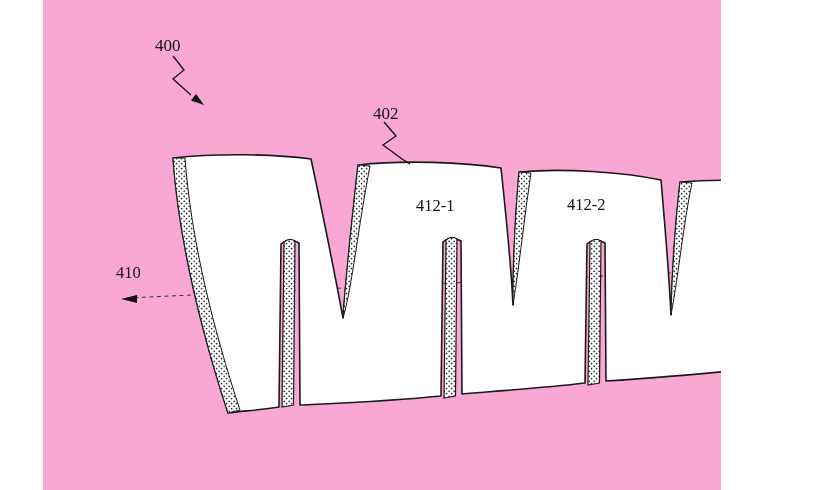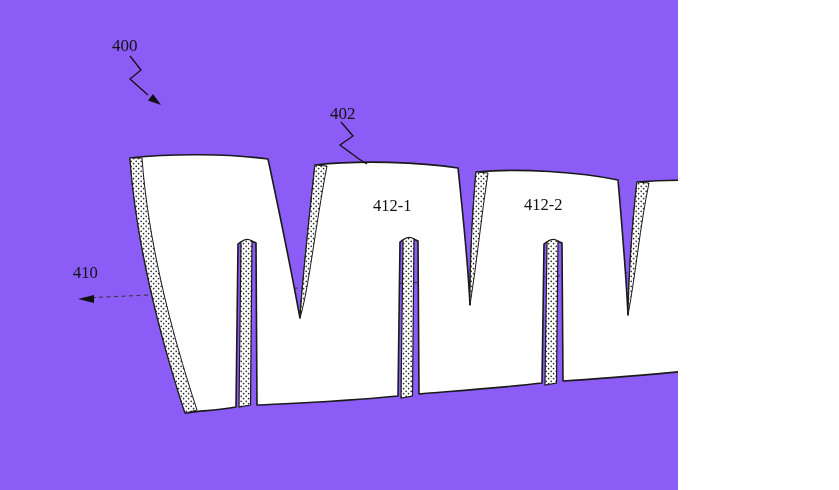--- a/index.html
+++ b/index.html
@@ -4,23 +4,24 @@
 <style>
   html, body {
     margin: 0;
     padding: 0;
     background: #ffffff;
   }
   .figure-wrap {
     position: relative;
     width: 678px;
     height: 490px;
-    background: #8b5cf6;
+    background: #f9a8d4;
     overflow: hidden;
     font-family: "Liberation Serif", serif;
+    margin-left: 43px;
   }
   svg { display: block; }
   text {
     font-family: "Liberation Serif", serif;
     fill: #111111;
   }
 </style>
 </head>
 <body>
 

